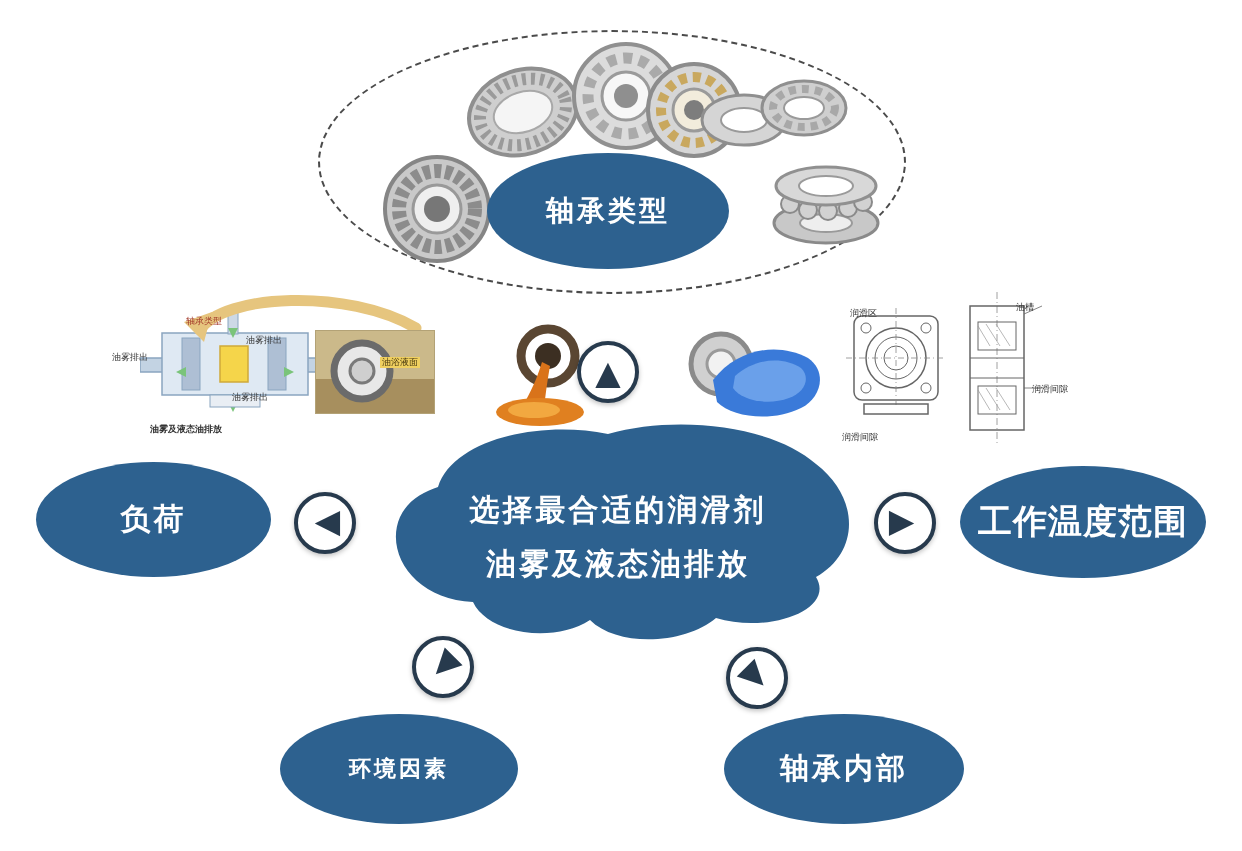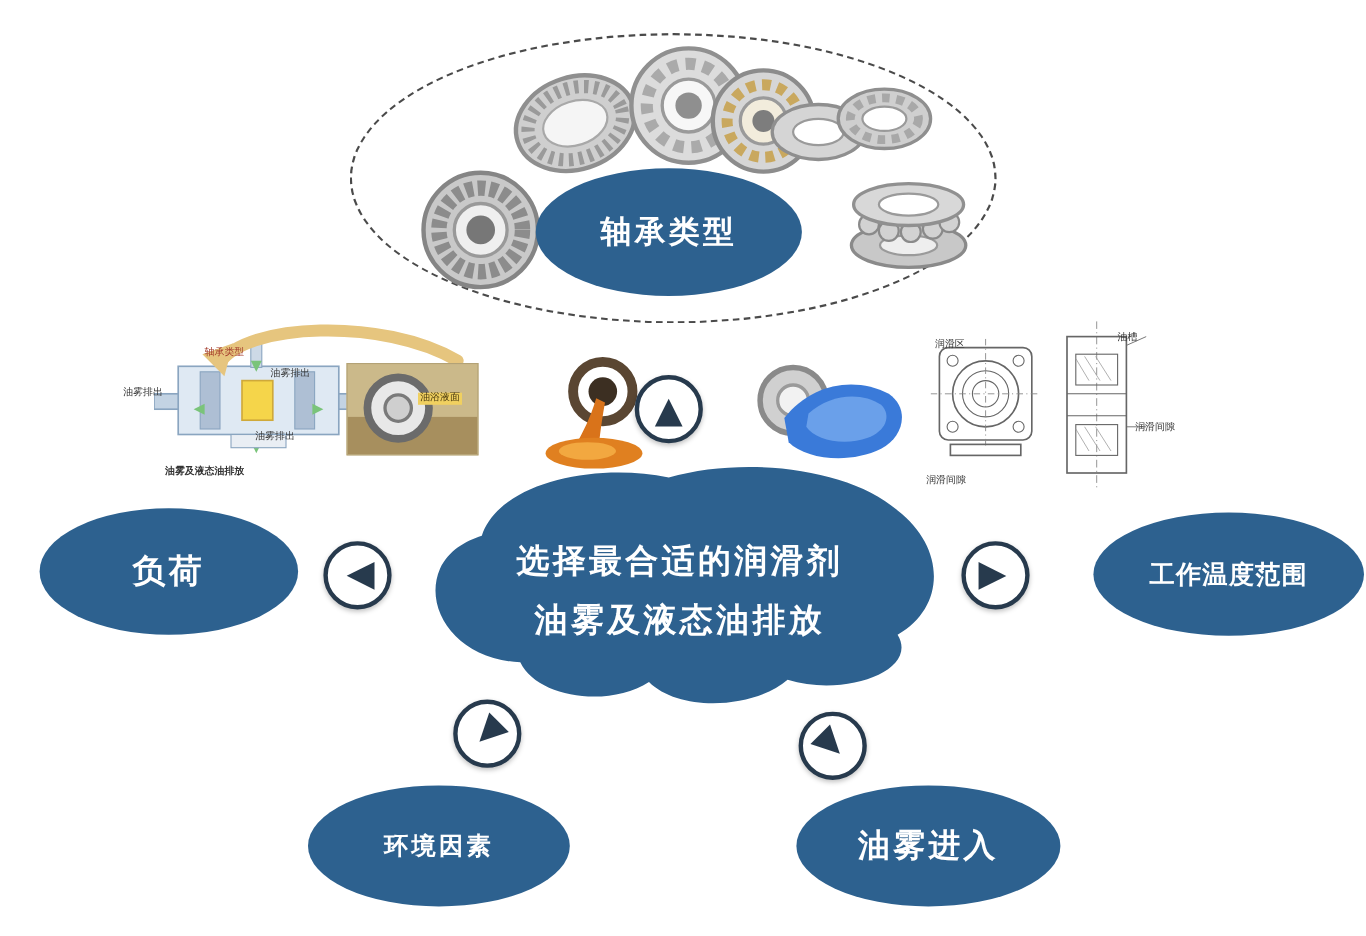--- a/index.html
+++ b/index.html
@@ -18,21 +18,21 @@
   }
 
   
   .node {
     position: absolute; background: #2d618f; border-radius: 50%;
     display: flex; align-items: center; justify-content: center;
     color: #ffffff; font-weight: bold; letter-spacing: 3px;
   }
   .node-bearing-type  { left: 487px; top: 153px; width: 242px; height: 116px; font-size: 28px; }
   .node-load          { left: 36px;  top: 462px; width: 235px; height: 115px; font-size: 30px; }
-  .node-temperature   { left: 994px; top: 466px; width: 246px; height: 112px; font-size: 23px; letter-spacing: 1px; }
+  .node-temperature   { left: 960px; top: 466px; width: 246px; height: 112px; font-size: 34px; letter-spacing: 1px; }
   .node-environment   { left: 280px; top: 714px; width: 238px; height: 110px; font-size: 22px; }
   .node-speed         { left: 724px; top: 714px; width: 240px; height: 110px; font-size: 29px; }
 
   
   .center-blob { position: absolute; left: 368px; top: 412px; width: 500px; height: 240px; }
   .center-blob svg { position: absolute; inset: 0; }
   .center-line { position: absolute; width: 100%; text-align: center; color: #fff; font-weight: bold; font-size: 30px; letter-spacing: 3px; }
   .center-line.l1 { top: 78px; }
   .center-line.l2 { top: 132px; }
 
@@ -250,21 +250,21 @@
   <div class="node node-load">
     <span>负荷</span>
   </div>
   <div class="node node-temperature">
     <span>工作温度范围</span>
   </div>
   <div class="node node-environment">
     <span>环境因素</span>
   </div>
   <div class="node node-speed">
-    <span>油雾进入</span>
+    <span>轴承内部</span>
   </div>
 
   <div class="arrow-circle arrow-left">
     <span class="rot-left">▲</span>
   </div>
   <div class="arrow-circle arrow-right">
     <span class="rot-right">▲</span>
   </div>
   <div class="arrow-circle arrow-bl">
     <span class="rot-dl">▲</span>

